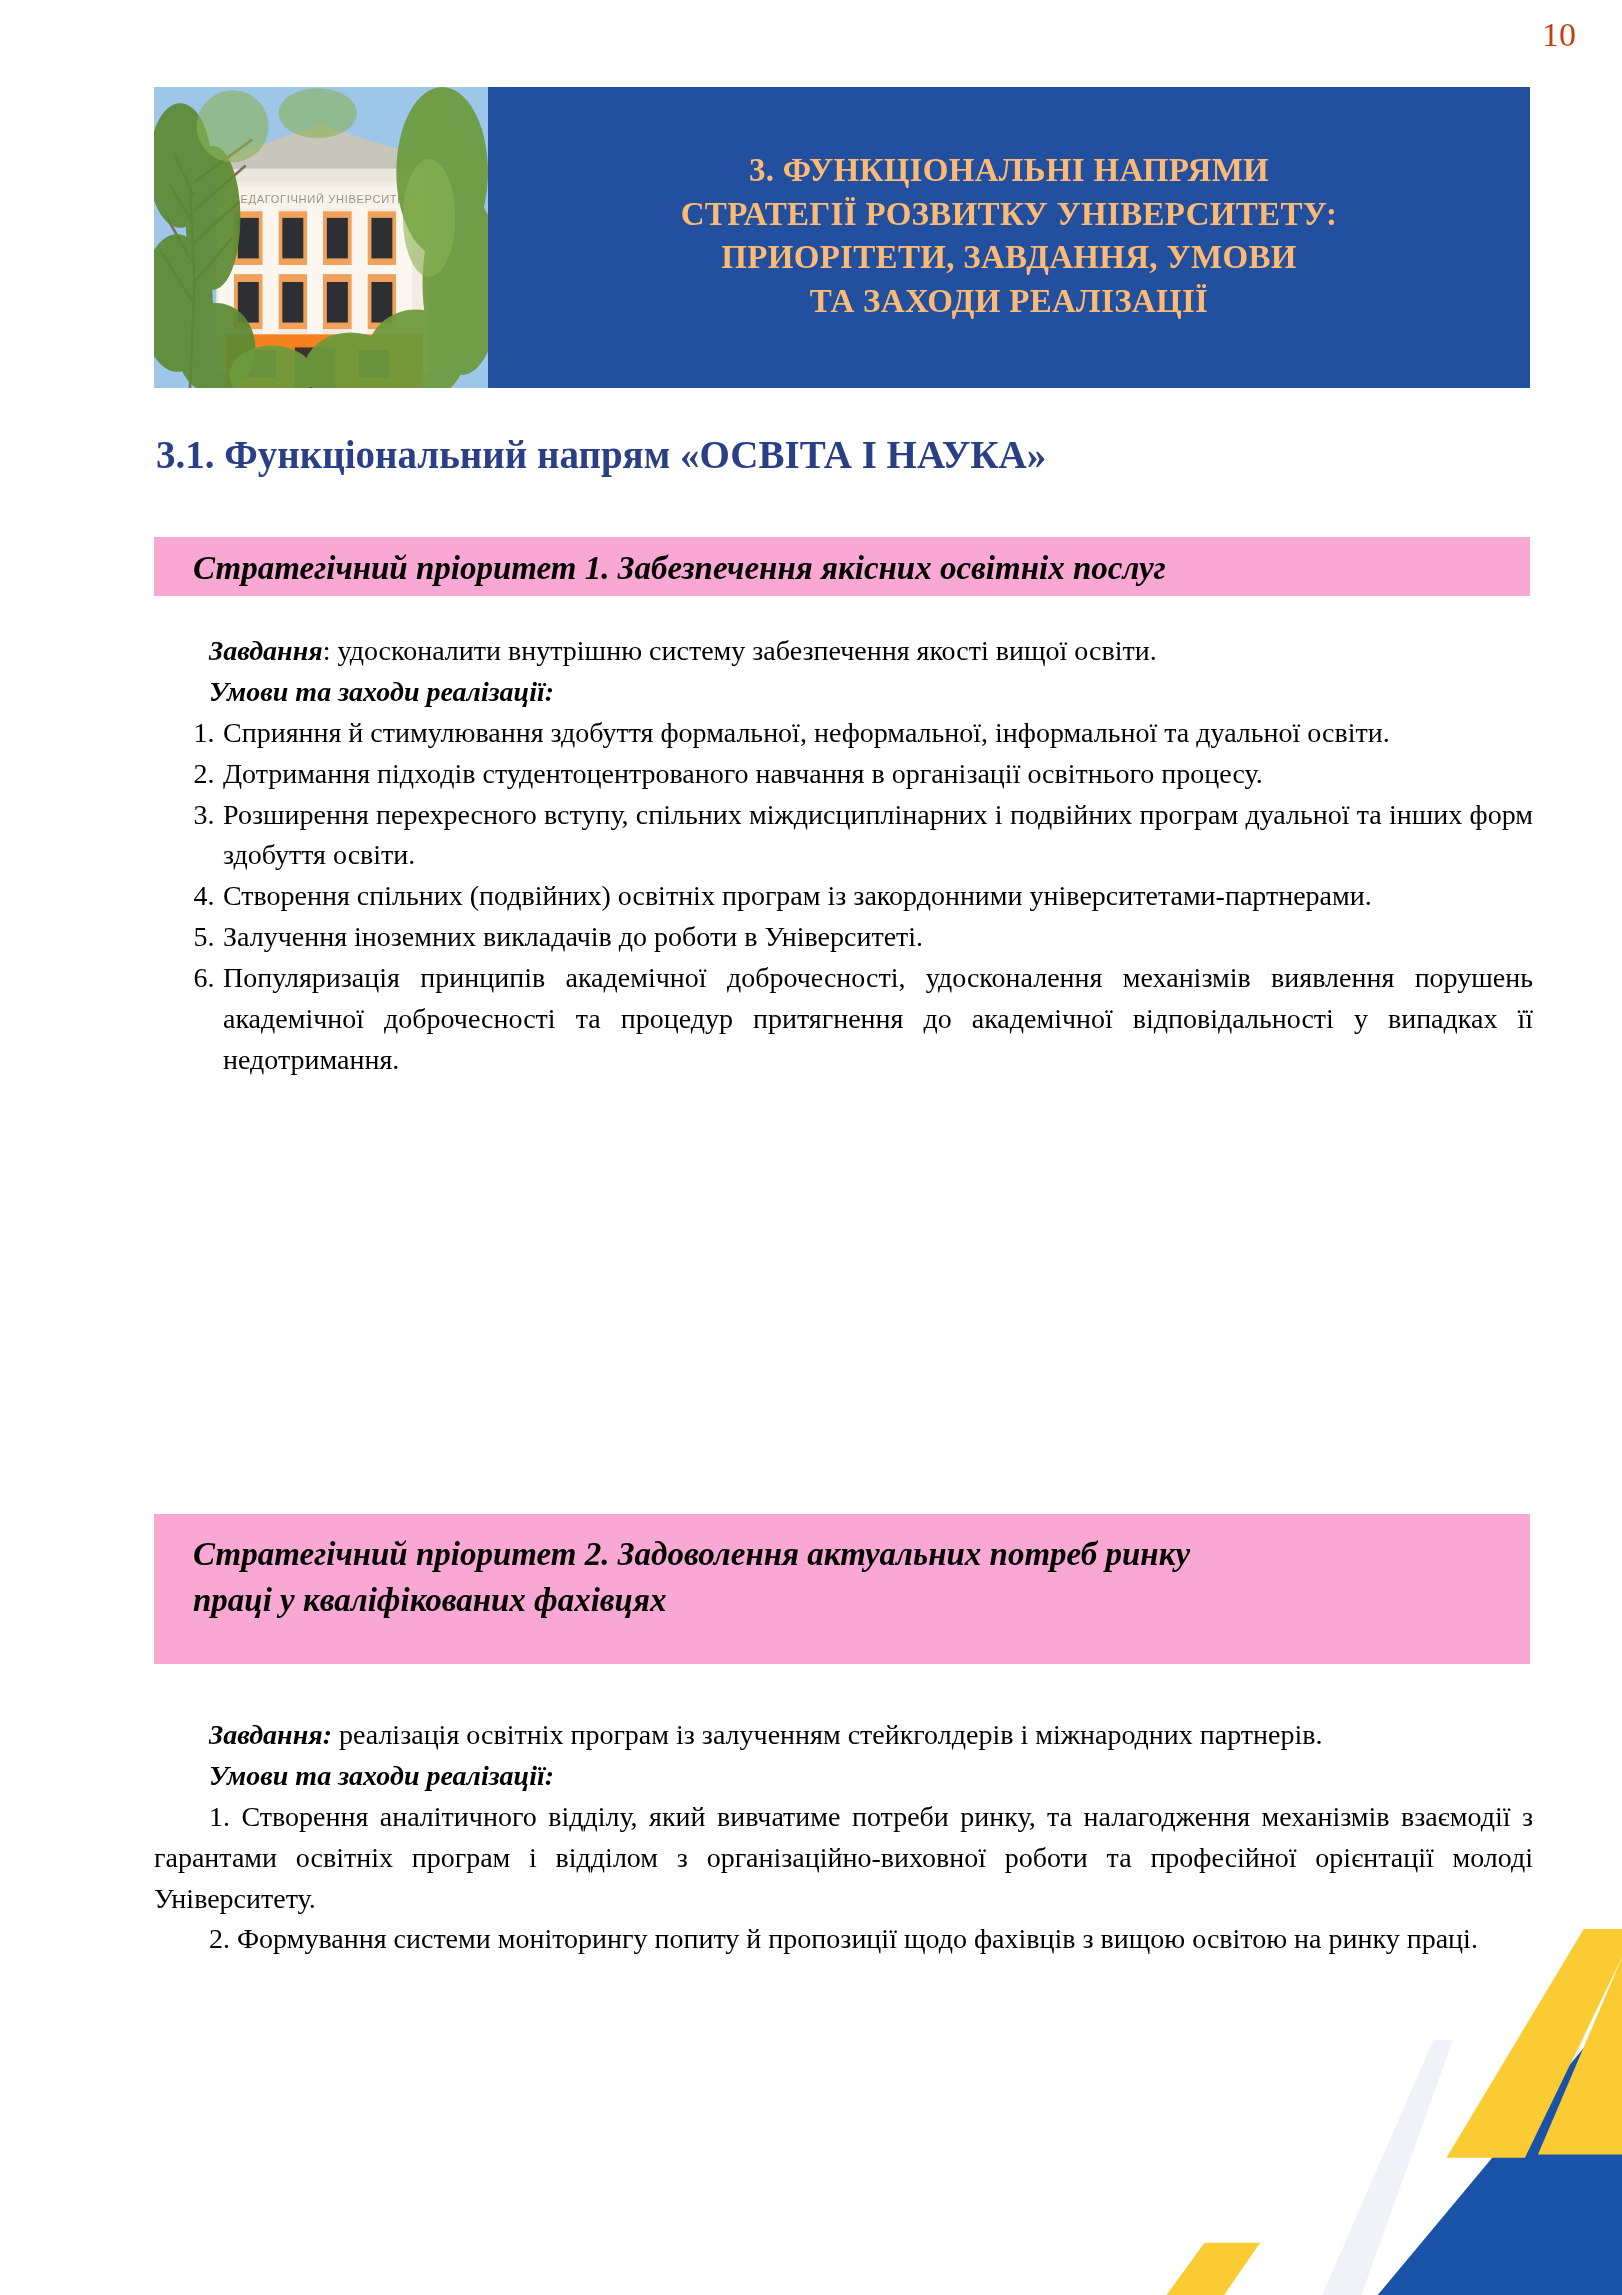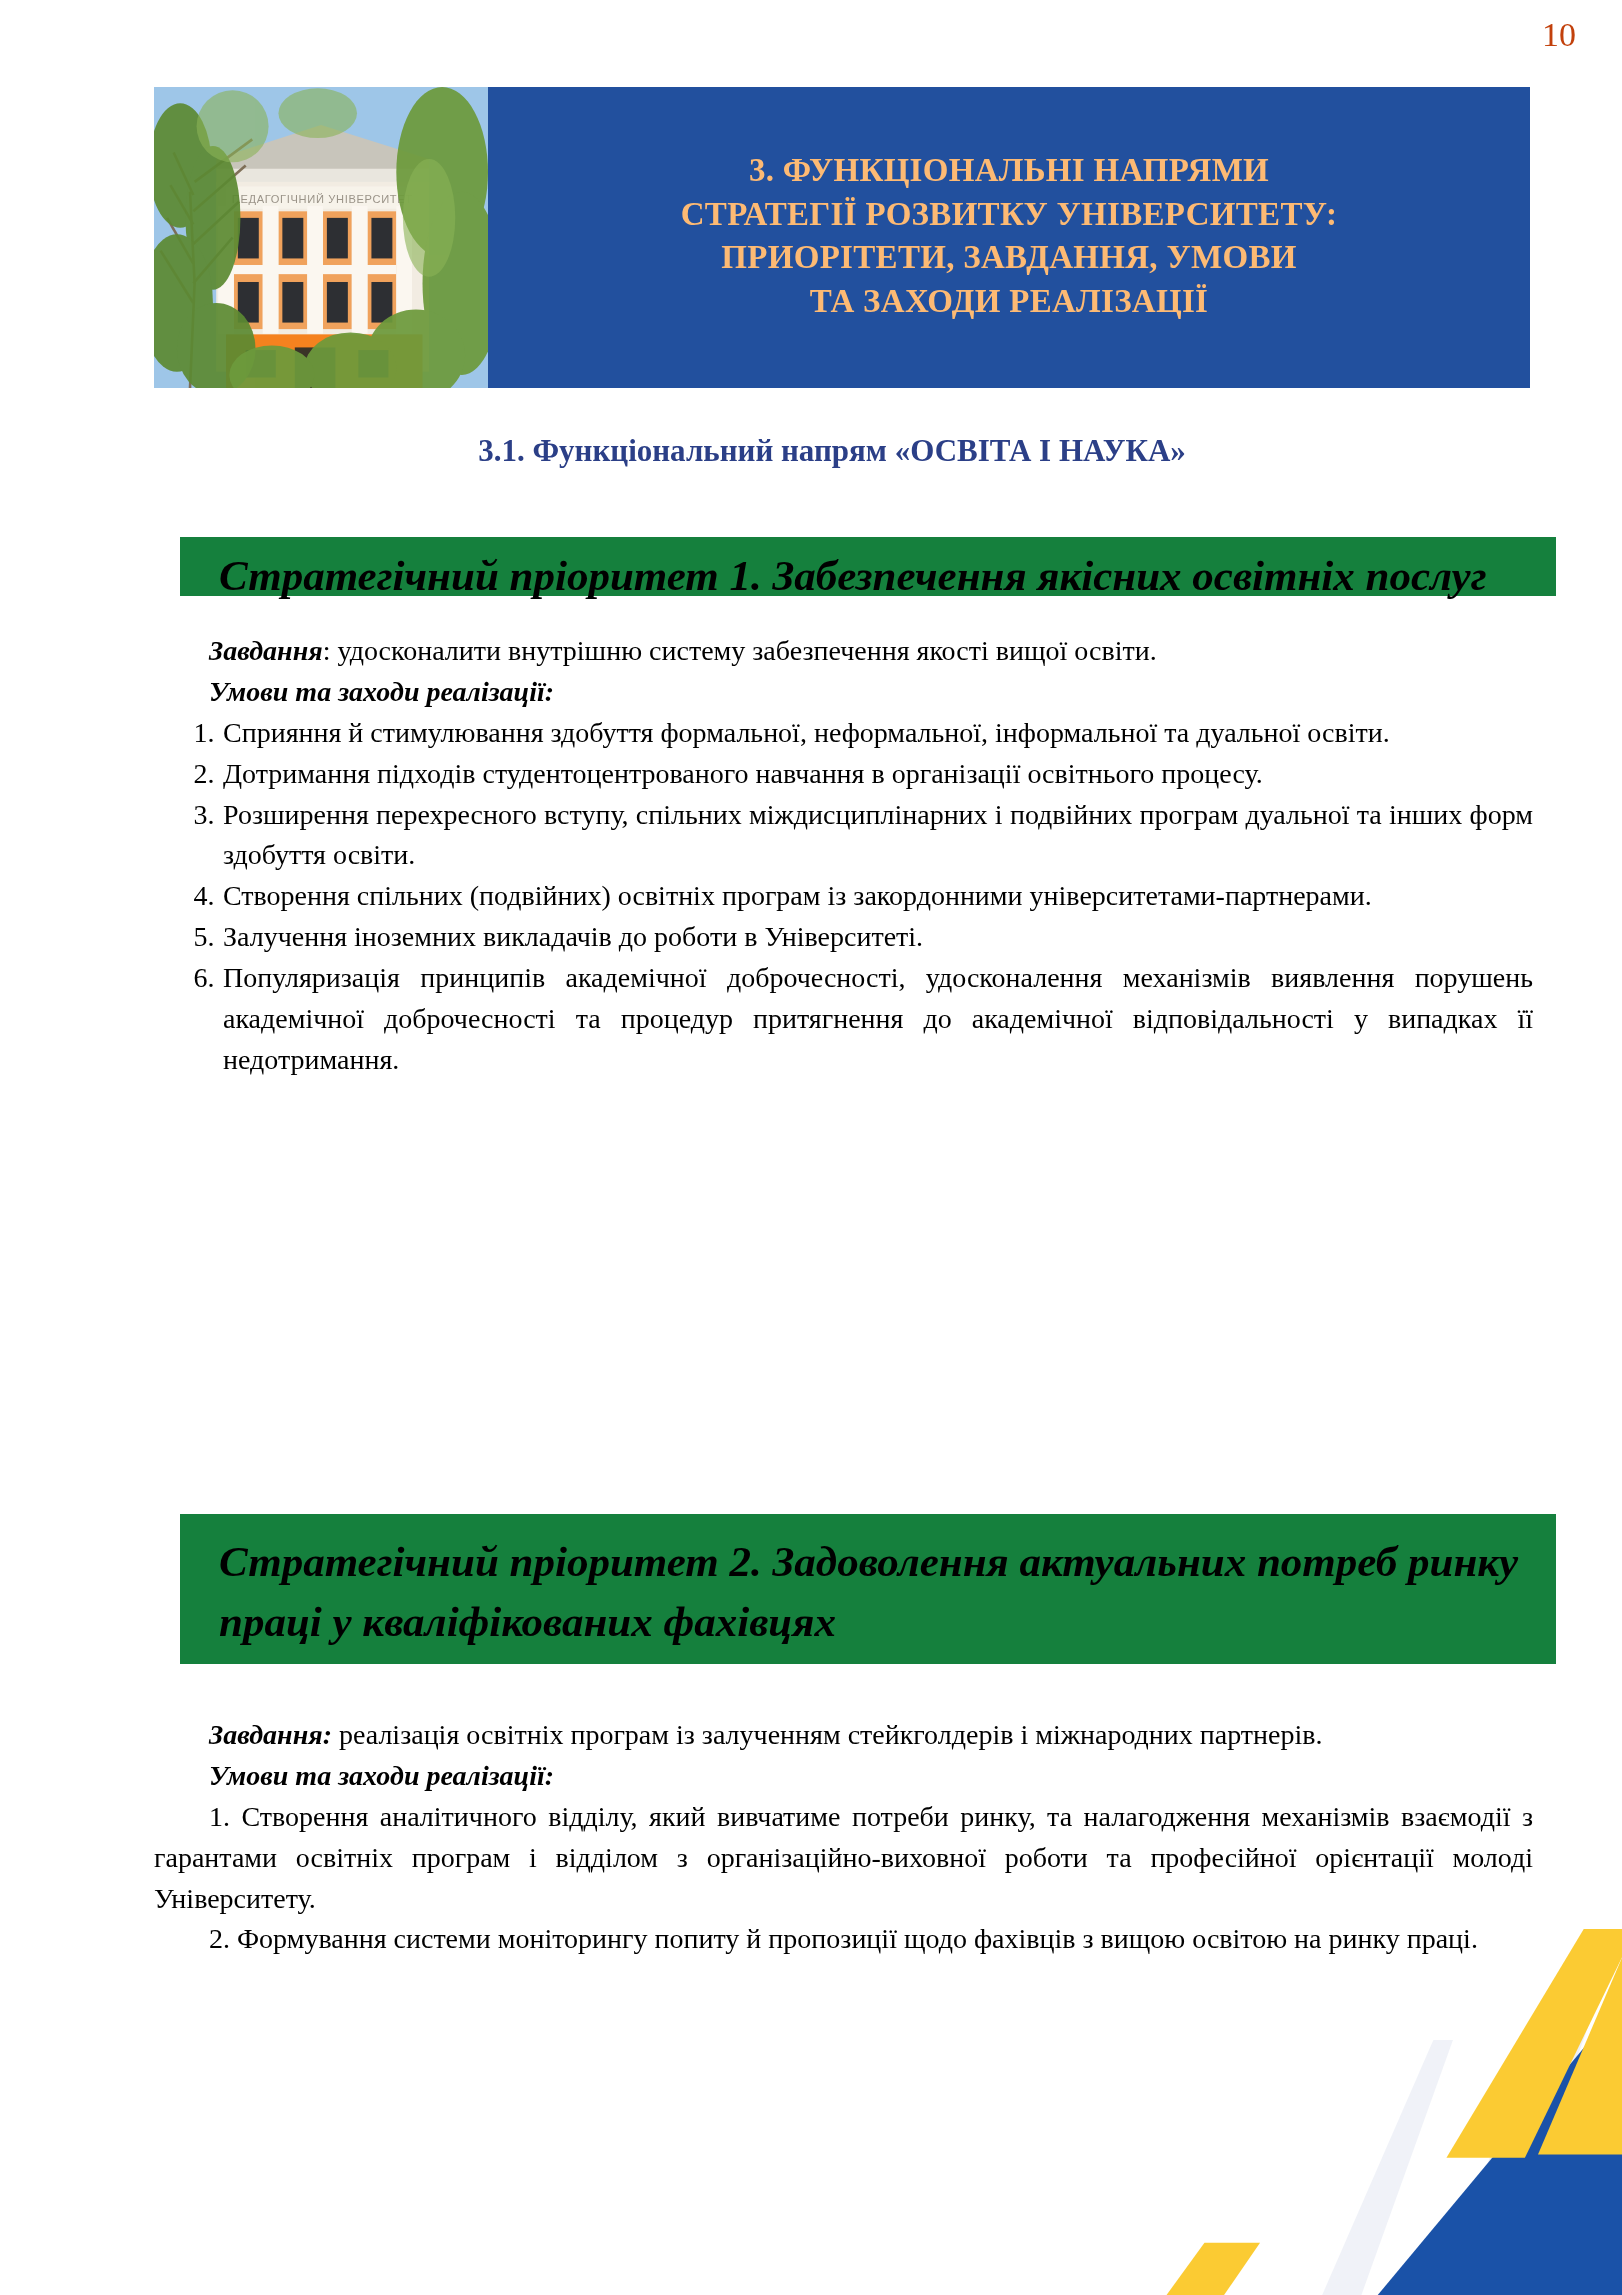--- a/index.html
+++ b/index.html
@@ -61,44 +61,43 @@
     line-height: 1.32;
     letter-spacing: 0.3px;
     padding: 6.5px 26px 9.2px 26px;
     box-sizing: border-box;
   }
   .header-title .tline { display: block; white-space: nowrap; }
 
   
   .section-heading {
     position: absolute;
-    left: 144px;
+    left: 156px;
     top: 433px;
     width: 1376px;
-    text-align: center;
+    text-align: left;
     color: #2B3F87;
     font-weight: bold;
-    font-size: 31px;
+    font-size: 39px;
     line-height: 1.15;
   }
 
   
   .priority-banner {
     position: absolute;
     left: 154px;
     width: 1376px;
-    background: #15803d;
+    background: #f9a8d4;
     box-sizing: border-box;
     font-style: italic;
     font-weight: bold;
-    font-size: 43px;
+    font-size: 33px;
     line-height: 1.38;
     color: #000;
     padding: 14.4px 15.7px 14.4px 39px;
-    margin-left: 26px;
   }
   #priority-banner-1 { top: 537px; height: 59px; padding-top: 9.2px; }
   #priority-banner-2 { top: 1514px; height: 150px; padding-top: 18.3px; }
 
   
   .body-block {
     position: absolute;
     left: 154px;
     width: 1379px;
     font-size: 28px;

